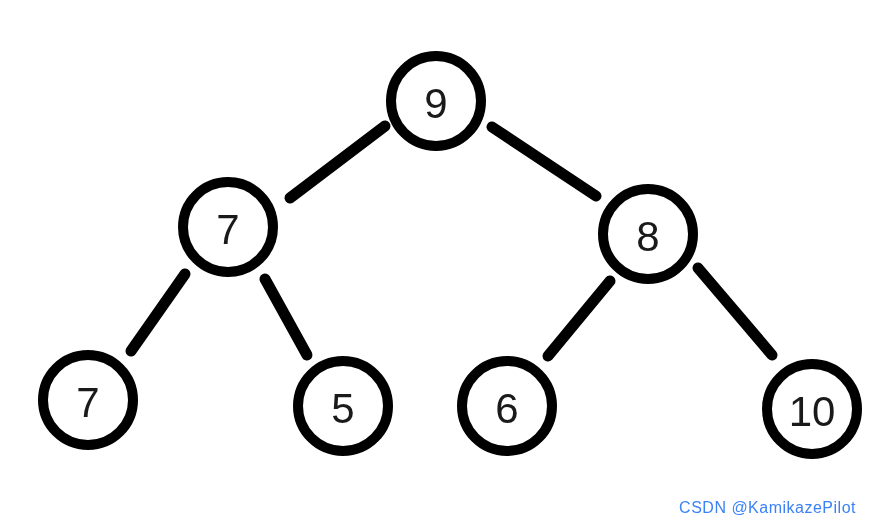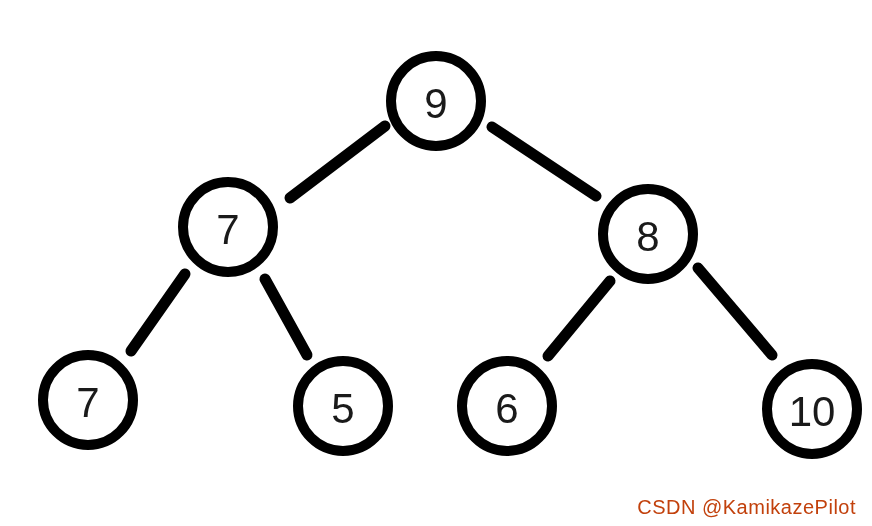--- a/index.html
+++ b/index.html
@@ -34,23 +34,23 @@
     fill: #1a1a1a;
     font-family: "Liberation Sans", sans-serif;
     font-size: 42px;
     text-anchor: middle;
     dominant-baseline: central;
   }
   .watermark {
     position: absolute;
     right: 16px;
     top: 499px;
-    font-size: 20px;
+    font-size: 16px;
     line-height: 17px;
-    color: #c2410c;
+    color: #3b82f6;
     letter-spacing: 0.5px;
     user-select: none;
   }
 </style>
 </head>
 <body>
 
 <div class="canvas">
 
   <svg class="tree" width="872" height="526" viewBox="0 0 872 526">

